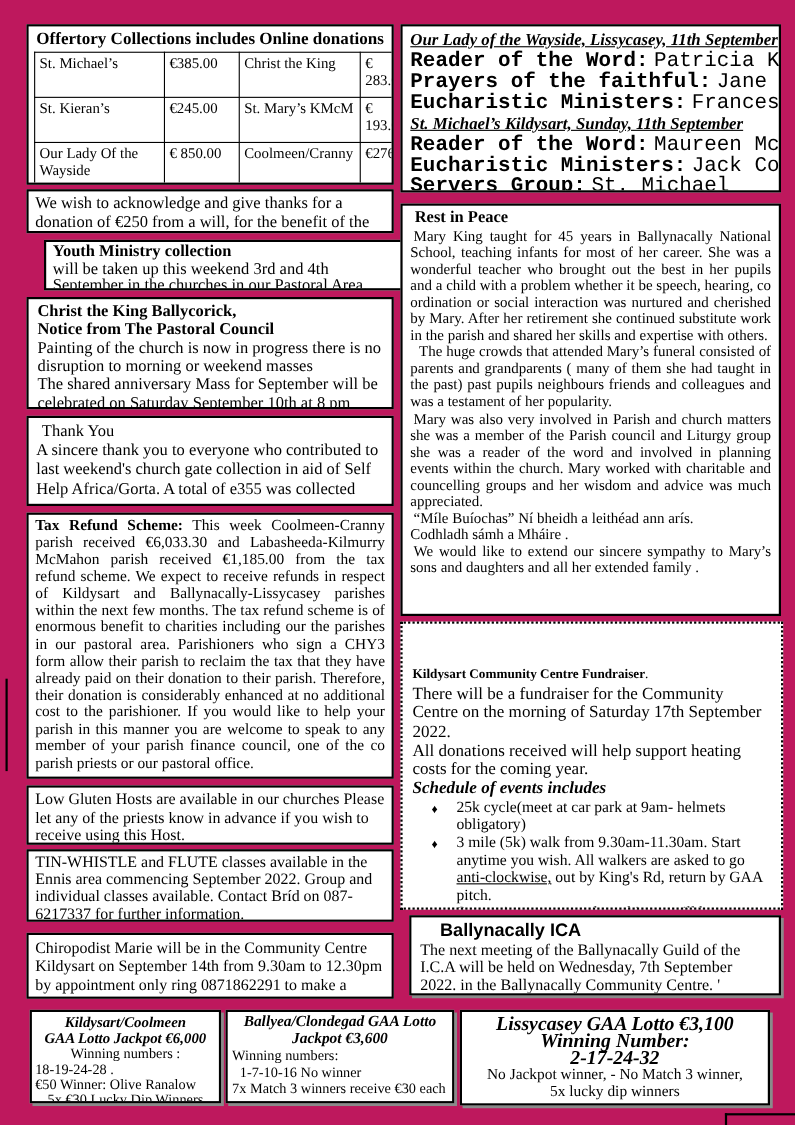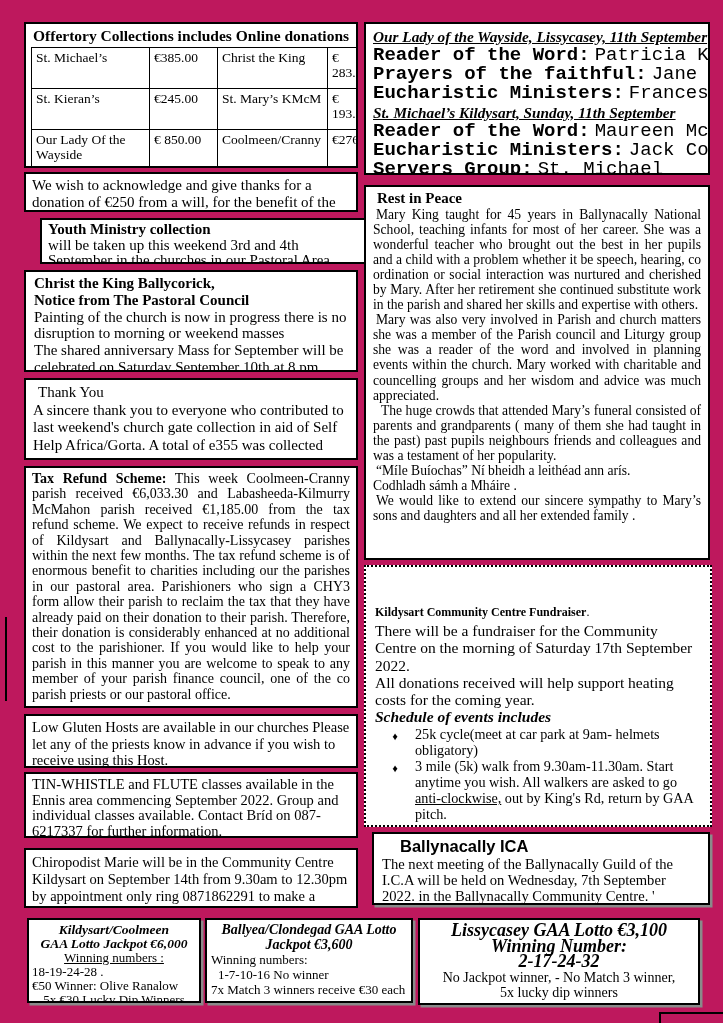--- a/index.html
+++ b/index.html
@@ -43,21 +43,21 @@
   .ica-h{font-family:"Liberation Sans",sans-serif;font-weight:bold;font-size:16.5px;line-height:20px;padding-left:18px;}
   .ica-b{font-size:14.6px;line-height:16.2px;}
   
   .lotto{box-shadow:2.5px 2.5px 0 #8a8a8a;}
   .lotA{font-size:13px;line-height:14px;padding:3px 3px;}
   .lotA .t{font-size:13.5px;text-align:center;}
   .lotB{font-size:13px;line-height:15px;padding:2px 4px;}
   .lotB .t{font-size:14px;text-align:center;}
   .lotC{font-size:14px;line-height:15.5px;padding:3px 4px;text-align:center;}
   .lotC .t{font-size:18px;}
-  .ctr{text-align:center;text-decoration:underline;}
+  .ctr{text-align:center;}
   
   .edge-line{position:absolute;left:5px;top:617px;width:2px;height:84px;background:#000;}
   .cut-box{position:absolute;left:659px;top:1012px;width:64px;height:11px;border-top:2px solid #000;border-left:2px solid #000;box-sizing:border-box;}
 </style>
 </head>
 <body>
 
 <div id="page">
 
   <div class="box" style="left:24px;top:22px;width:334px;height:146px;">
@@ -144,22 +144,22 @@
       <span class="lbl">Eucharistic Ministers:</span><span class="val">Jack  Cotter &amp; Jean Ginnane</span>
     </div>
     <div class="rota-line">
       <span class="lbl">Servers Group:</span><span class="val">St. Michael</span>
     </div>
   </div>
 
   <div class="box rip" style="left:364px;top:185px;width:346px;height:375px;">
     <div class="rip-title">Rest in Peace</div>
     <p style="text-indent:3px;">Mary King taught for 45 years in Ballynacally National School, teaching infants for most of her career. She was  a wonderful teacher who brought out the best in her pupils and a child with a problem whether it be  speech, hearing, co ordination or social interaction was nurtured and cherished by Mary. After her retirement she continued substitute work in the parish and shared her skills and expertise with others.</p>
+    <p style="text-indent:8px;">The huge crowds that attended  Mary’s funeral consisted of parents and grandparents ( many of them she had taught in the past)  past pupils  neighbours  friends and colleagues and was a testament of her popularity.</p>
     <p style="text-indent:3px;">Mary was also very involved  in  Parish and church matters she was a member of the Parish council and Liturgy group she was a reader of the word and involved in planning events within the church. Mary    worked with charitable  and  councelling groups and her wisdom and advice was much appreciated.</p>
-    <p style="text-indent:8px;">The huge crowds that attended  Mary’s funeral consisted of parents and grandparents ( many of them she had taught in the past)  past pupils  neighbours  friends and colleagues and was a testament of her popularity.</p>
     <p style="text-align:left;text-indent:3px;">“Míle Buíochas”    Ní bheidh a leithéad ann arís.</p>
     <p style="text-align:left;">Codhladh sámh a Mháire .</p>
     <p style="text-indent:3px;">We would like to extend our sincere sympathy to Mary’s sons and daughters and all her extended family .</p>
   </div>
 
   <div class="box fund" style="left:364px;top:565px;width:348px;height:262px;">
     <div class="fund-title">
       <span class="b">Kildysart Community Centre Fundraiser</span><span>.</span>
     </div>
     <p class="intro">There will be a fundraiser for the Community Centre on the morning of Saturday 17th September 2022.</p>

